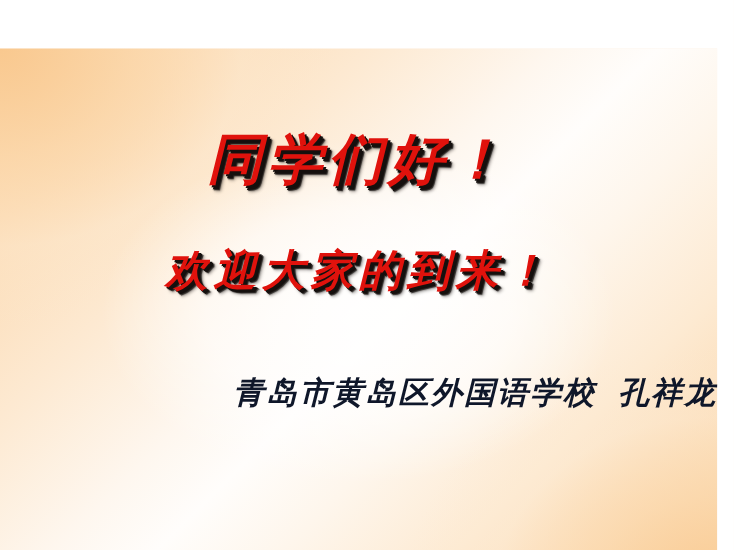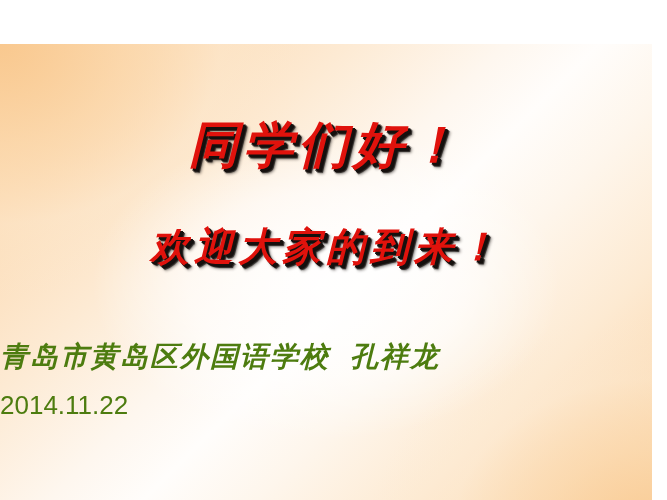--- a/index.html
+++ b/index.html
@@ -94,22 +94,22 @@
   #title-line-2 {
     top: 183px;
     font-size: 39px;
     letter-spacing: 5px;
   }
 
   .subtitle-line {
     position: absolute;
     left: 0;
     width: 100%;
-    text-align: left;
-    color: #4d7c0f;
+    text-align: right;
+    color: #0f172a;
     white-space: nowrap;
     line-height: 1;
   }
 
   #affiliation {
     top: 299px;
     font-size: 28px;
     font-family: "DejaVu Sans", "Liberation Sans", sans-serif;
     font-weight: 700;
     font-style: italic;
@@ -150,18 +150,17 @@
   <div class="bg-layer bg-center-wash"></div>
 
   <div class="content">
 
     <div class="title-line" id="title-line-1">同学们好！</div>
 
     <div class="title-line" id="title-line-2">欢迎大家的到来！</div>
 
     <div class="subtitle-line" id="affiliation"><span>青岛市黄岛区外国语学校</span><span class="name-gap"></span><span>孔祥龙</span></div>
 
-    <div class="subtitle-line" id="date">2014.11.22</div>
 
     <div id="page-number">1</div>
 
   </div>
 </div>
 
 </body></html>

